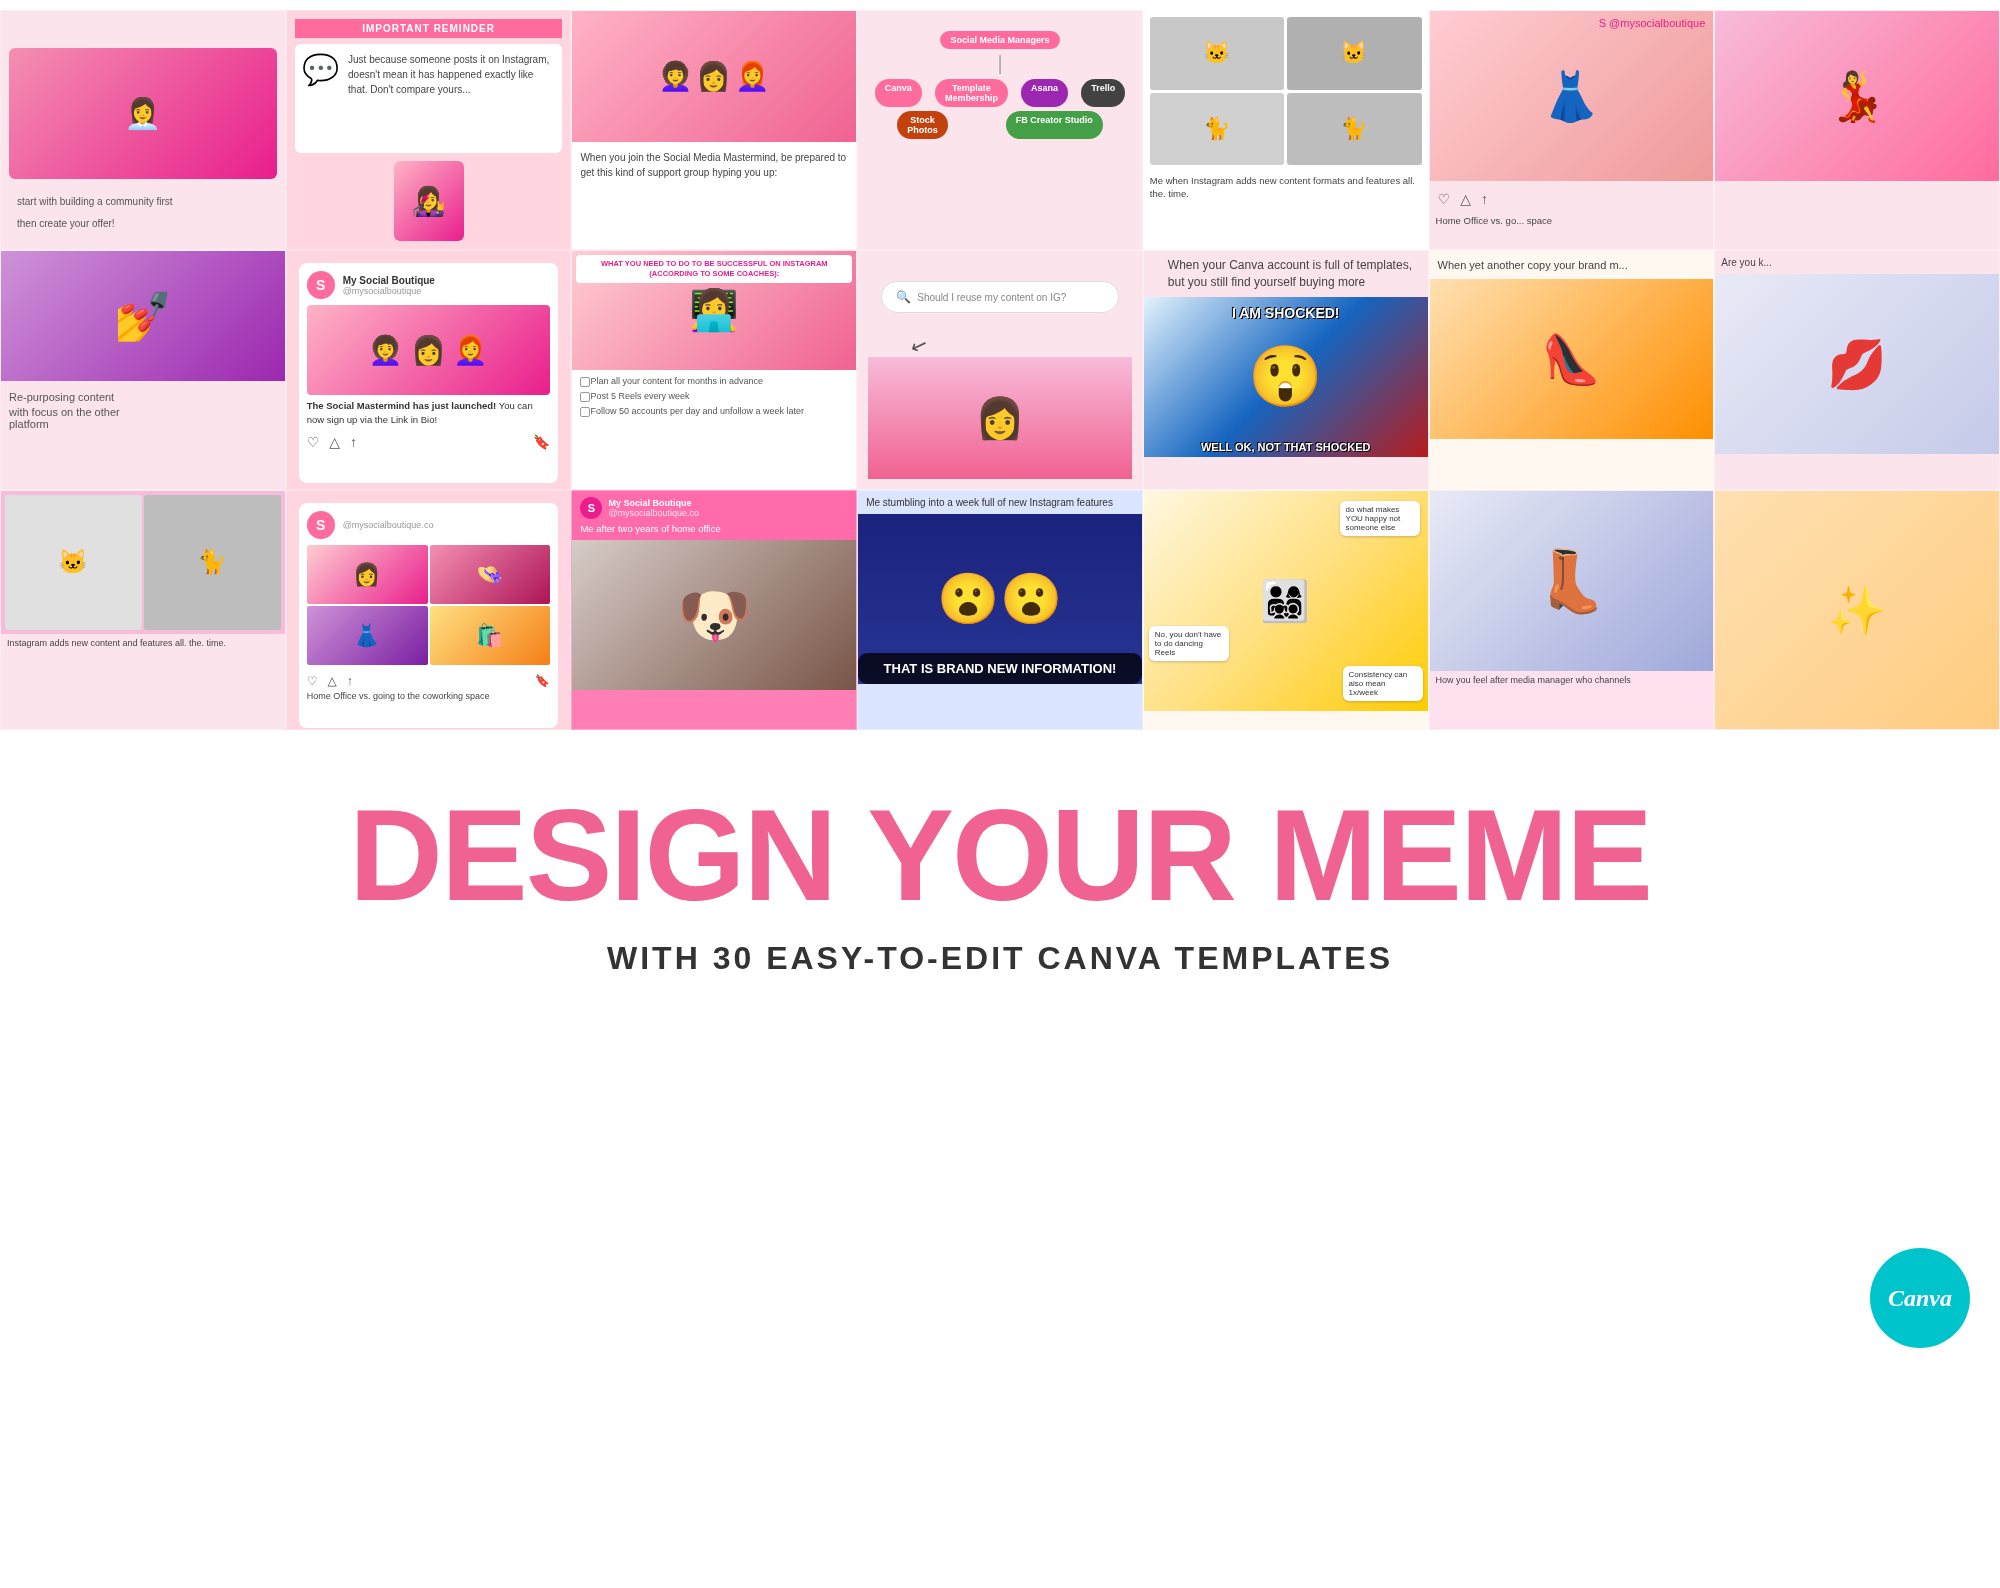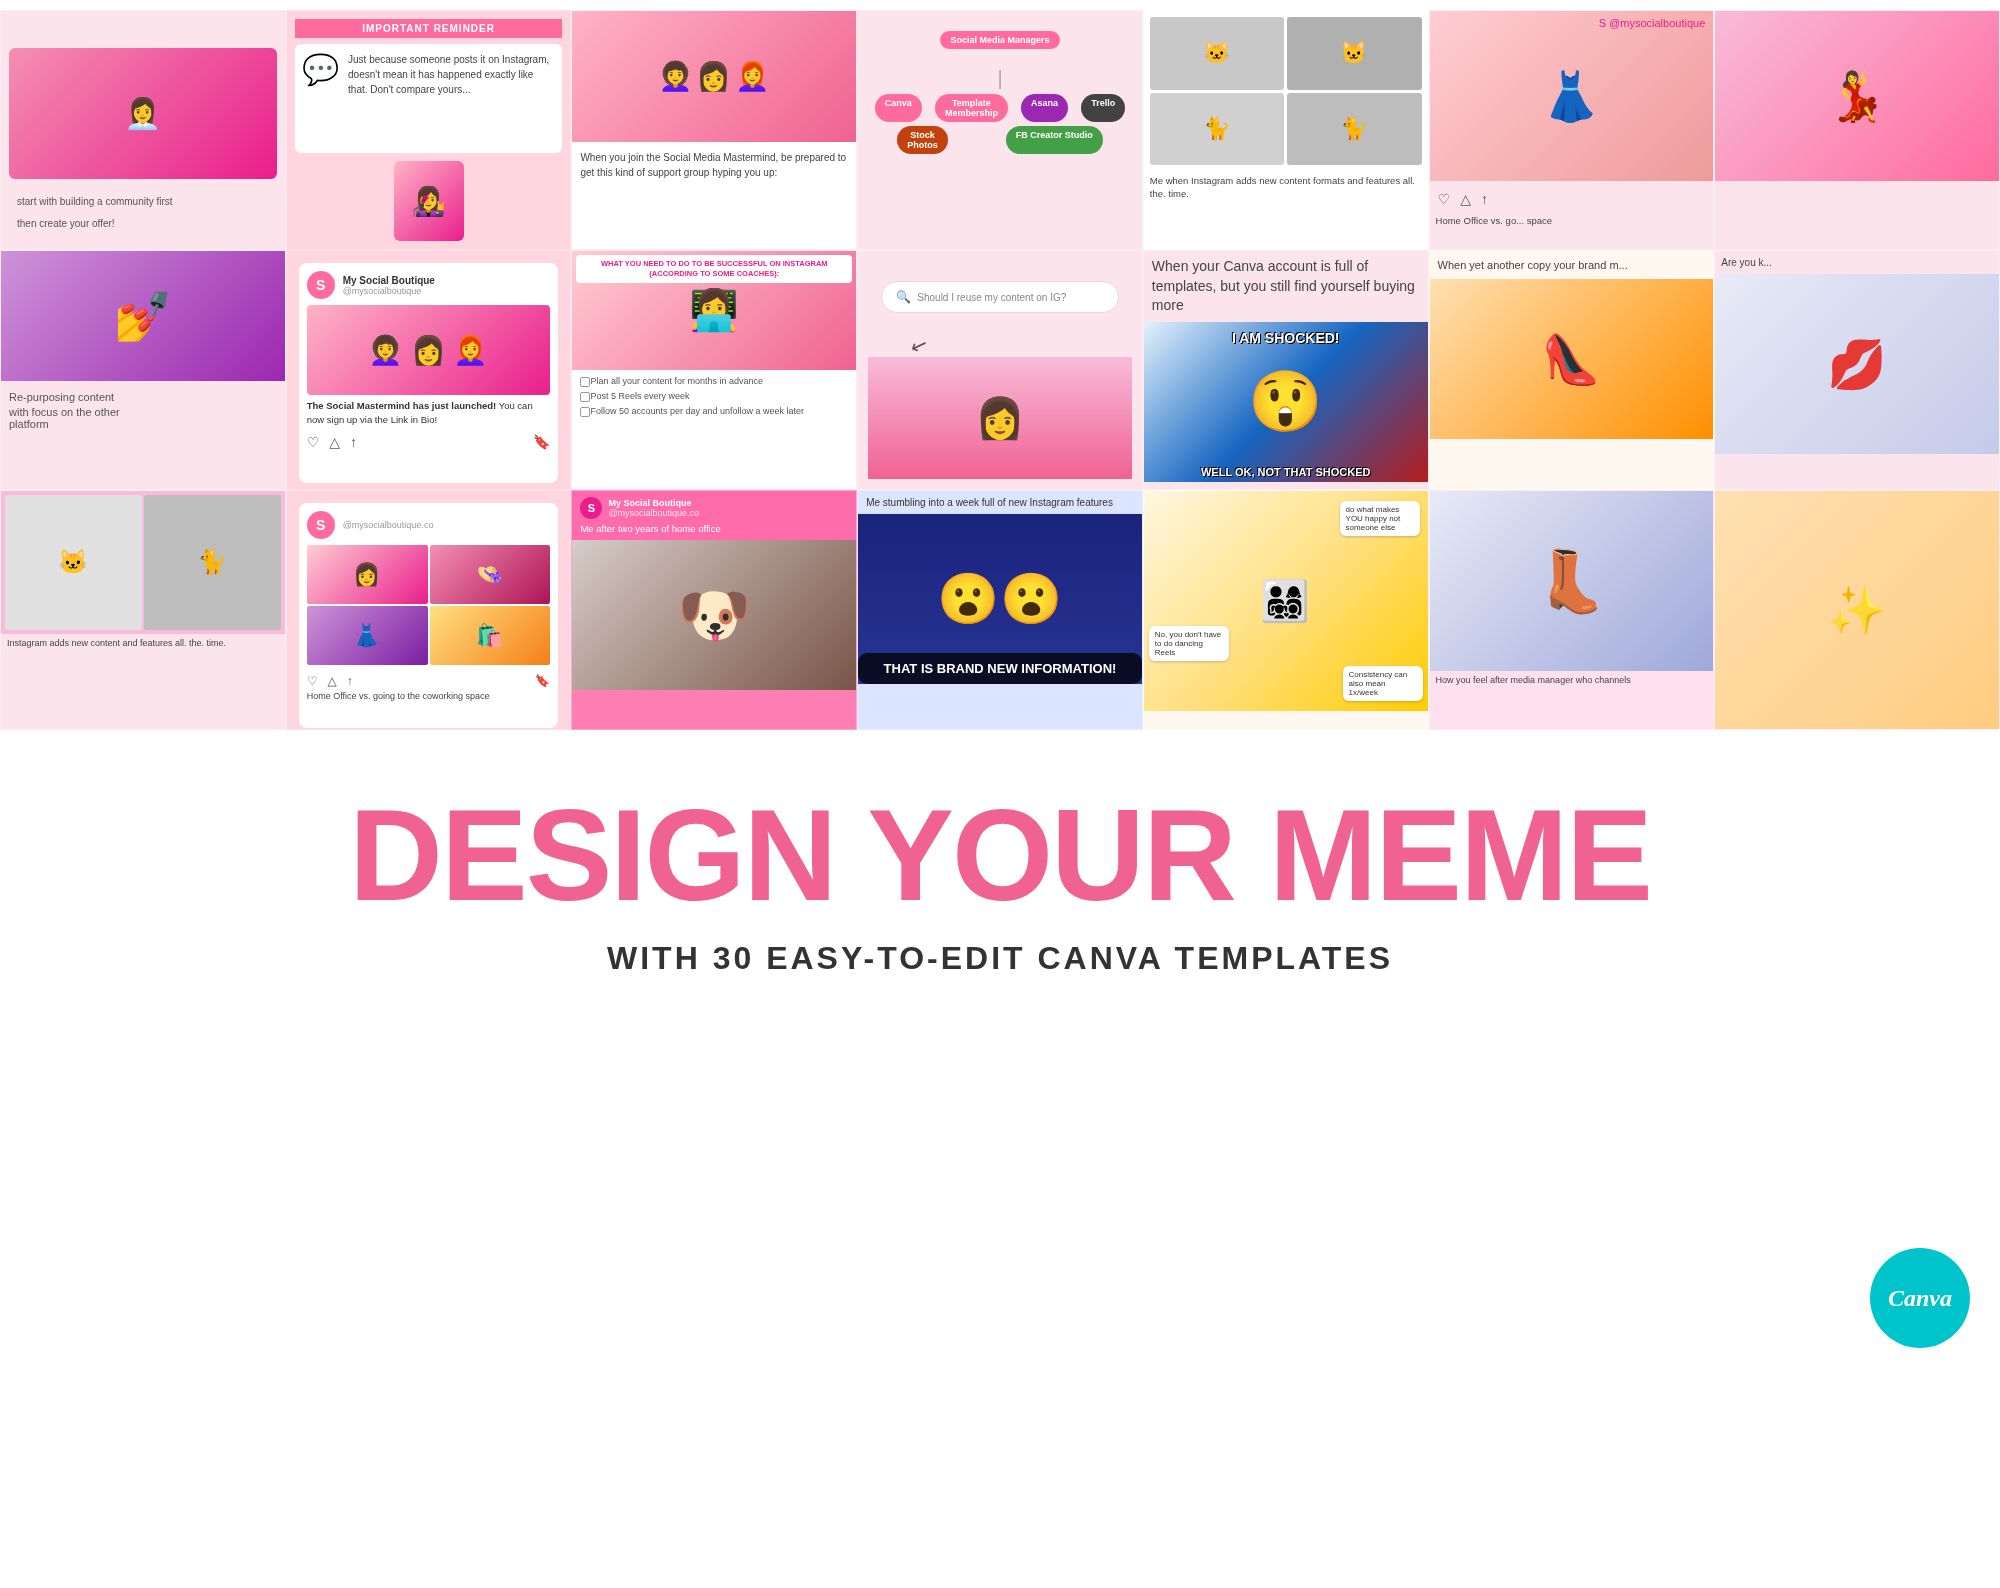--- a/index.html
+++ b/index.html
@@ -207,21 +207,21 @@
     .node-diagram {
       padding: 8px;
       text-align: center;
     }
 
     .node-row {
       display: flex;
       justify-content: center;
       align-items: flex-start;
       gap: 4px;
-      margin: 18px 0;
+      margin: 3px 0;
       flex-wrap: wrap;
     }
 
     .node-box {
       padding: 4px 10px;
       border-radius: 16px;
       font-size: 9px;
       font-weight: bold;
       color: white;
     }
@@ -402,21 +402,21 @@
       </div>
       <div style="flex:1; width:100%; background:linear-gradient(180deg,#f8bbd9,#f06292); display:flex; align-items:center; justify-content:center; font-size:40px;">
         👩
       </div>
     </div>
   </div>
 
   <div class="card" style="background:#fce4ec;">
     <div class="card-inner">
       <div style="padding:6px 8px;">
-        <p style="font-size:14px; color:#444; line-height:1.4;">When your Canva account is full of templates, but you still find yourself buying more</p>
+        <p style="font-size:12px; color:#444; line-height:1.4;margin-left:16px;">When your Canva account is full of templates, but you still find yourself buying more</p>
       </div>
       <div style="position:relative; height:160px; background:linear-gradient(135deg,#e3f2fd,#1565c0,#b71c1c); overflow:hidden; display:flex; align-items:center; justify-content:center;">
         <span style="font-size:60px;">😲</span>
         <div class="shock-top" style="position:absolute;top:8px;left:0;right:0;text-align:center; color:white; font-weight:900; font-size:14px; text-shadow:1px 1px 0 #000,-1px -1px 0 #000; text-transform:uppercase;">I AM SHOCKED!</div>
         <div style="position:absolute;bottom:4px;left:0;right:0;text-align:center; color:white; font-weight:900; font-size:11px; text-shadow:1px 1px 0 #000,-1px -1px 0 #000; text-transform:uppercase;">WELL OK, NOT THAT SHOCKED</div>
       </div>
     </div>
   </div>
 
   <div class="card" style="background:#fff8f0; overflow:hidden;">

